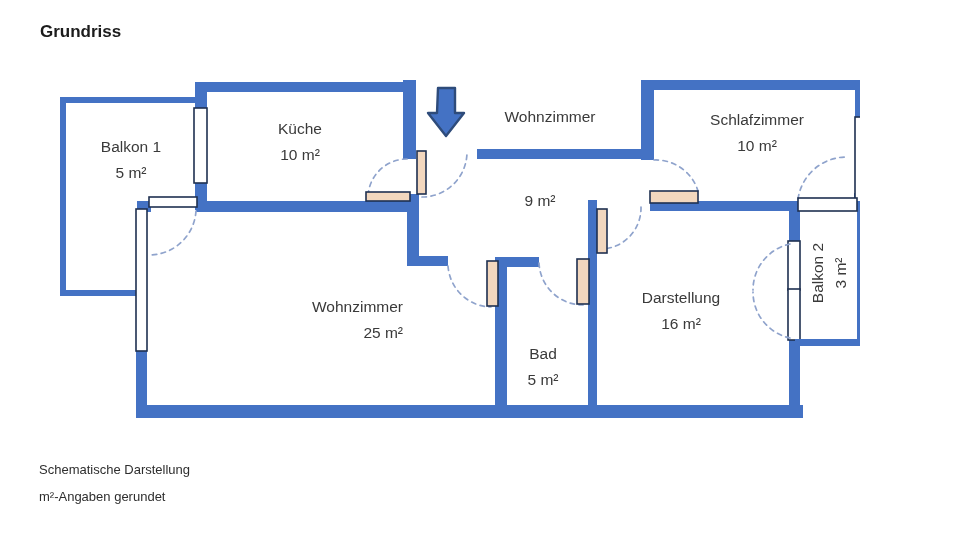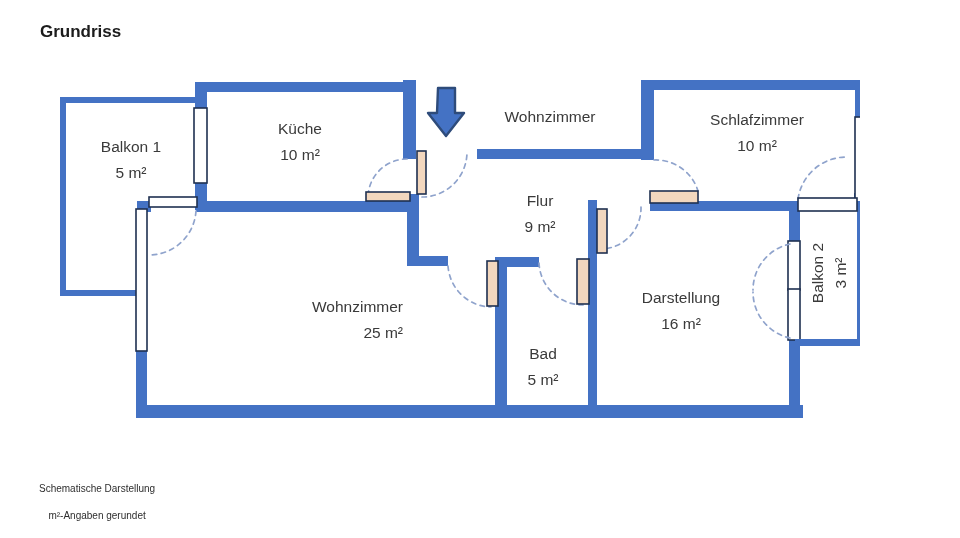--- a/index.html
+++ b/index.html
@@ -4,21 +4,21 @@
 <style>
   html,body{margin:0;padding:0;background:#ffffff;}
   .stage{position:relative;width:860px;height:538px;background:#fff;overflow:hidden;
          font-family:"Liberation Sans", sans-serif;}
   .stage svg{position:absolute;left:0;top:0;}
   .title{position:absolute;left:40px;top:22px;font-size:17px;font-weight:bold;color:#1c1c1c;}
   .plan-label{position:absolute;width:140px;text-align:center;font-size:15.5px;
               color:var(--text,#3a3a3a);line-height:26px;white-space:nowrap;}
   .plan-label span{display:block;}
   .plan-label.rot{width:120px;transform:rotate(-90deg);transform-origin:center center;line-height:23px;}
-  .footer{position:absolute;left:39px;top:475px;font-size:10px;color:#2e2e2e;line-height:27px;text-align:center;}
+  .footer{position:absolute;left:39px;top:456px;font-size:13px;color:#2e2e2e;line-height:27px;}
   .footer div{white-space:nowrap;}
   
   .wall{fill:var(--wall,#4472C4);stroke:none;}
   .rail{fill:var(--wall,#4472C4);stroke:none;}
   .win{fill:#ffffff;stroke:var(--leaf_border,#1F3050);stroke-width:1.6;}
   .leaf{fill:var(--door_leaf,#F2D7BE);stroke:var(--leaf_border,#1F3050);stroke-width:1.6;}
   .wleaf{fill:#ffffff;stroke:var(--leaf_border,#1F3050);stroke-width:1.6;}
   .arc{fill:none;stroke:var(--swing_arc,#8FA3CC);stroke-width:1.7;stroke-dasharray:4.5 4.5;stroke-linecap:round;}
   .arrow{fill:var(--arrow,#4472C4);stroke:var(--arrow_outline,#2F528F);stroke-width:2.4;stroke-linejoin:round;}
 </style>
@@ -118,21 +118,20 @@
       <span>10 m²</span>
   </div>
   <div class="plan-label" style="left:480px;top:104px;">
     <span>Wohnzimmer</span>
   </div>
   <div class="plan-label" style="left:687px;top:107px;">
     <span>Schlafzimmer</span>
       <span>10 m²</span>
   </div>
   <div class="plan-label" style="left:470px;top:188px;">
-    <span>Flur</span>
       <span>9 m²</span>
   </div>
   <div class="plan-label" style="left:263px;top:294px;text-align:right;">
     <span>Wohnzimmer</span>
       <span>25 m²</span>
   </div>
   <div class="plan-label" style="left:611px;top:285px;">
     <span>Darstellung</span>
       <span>16 m²</span>
   </div>

